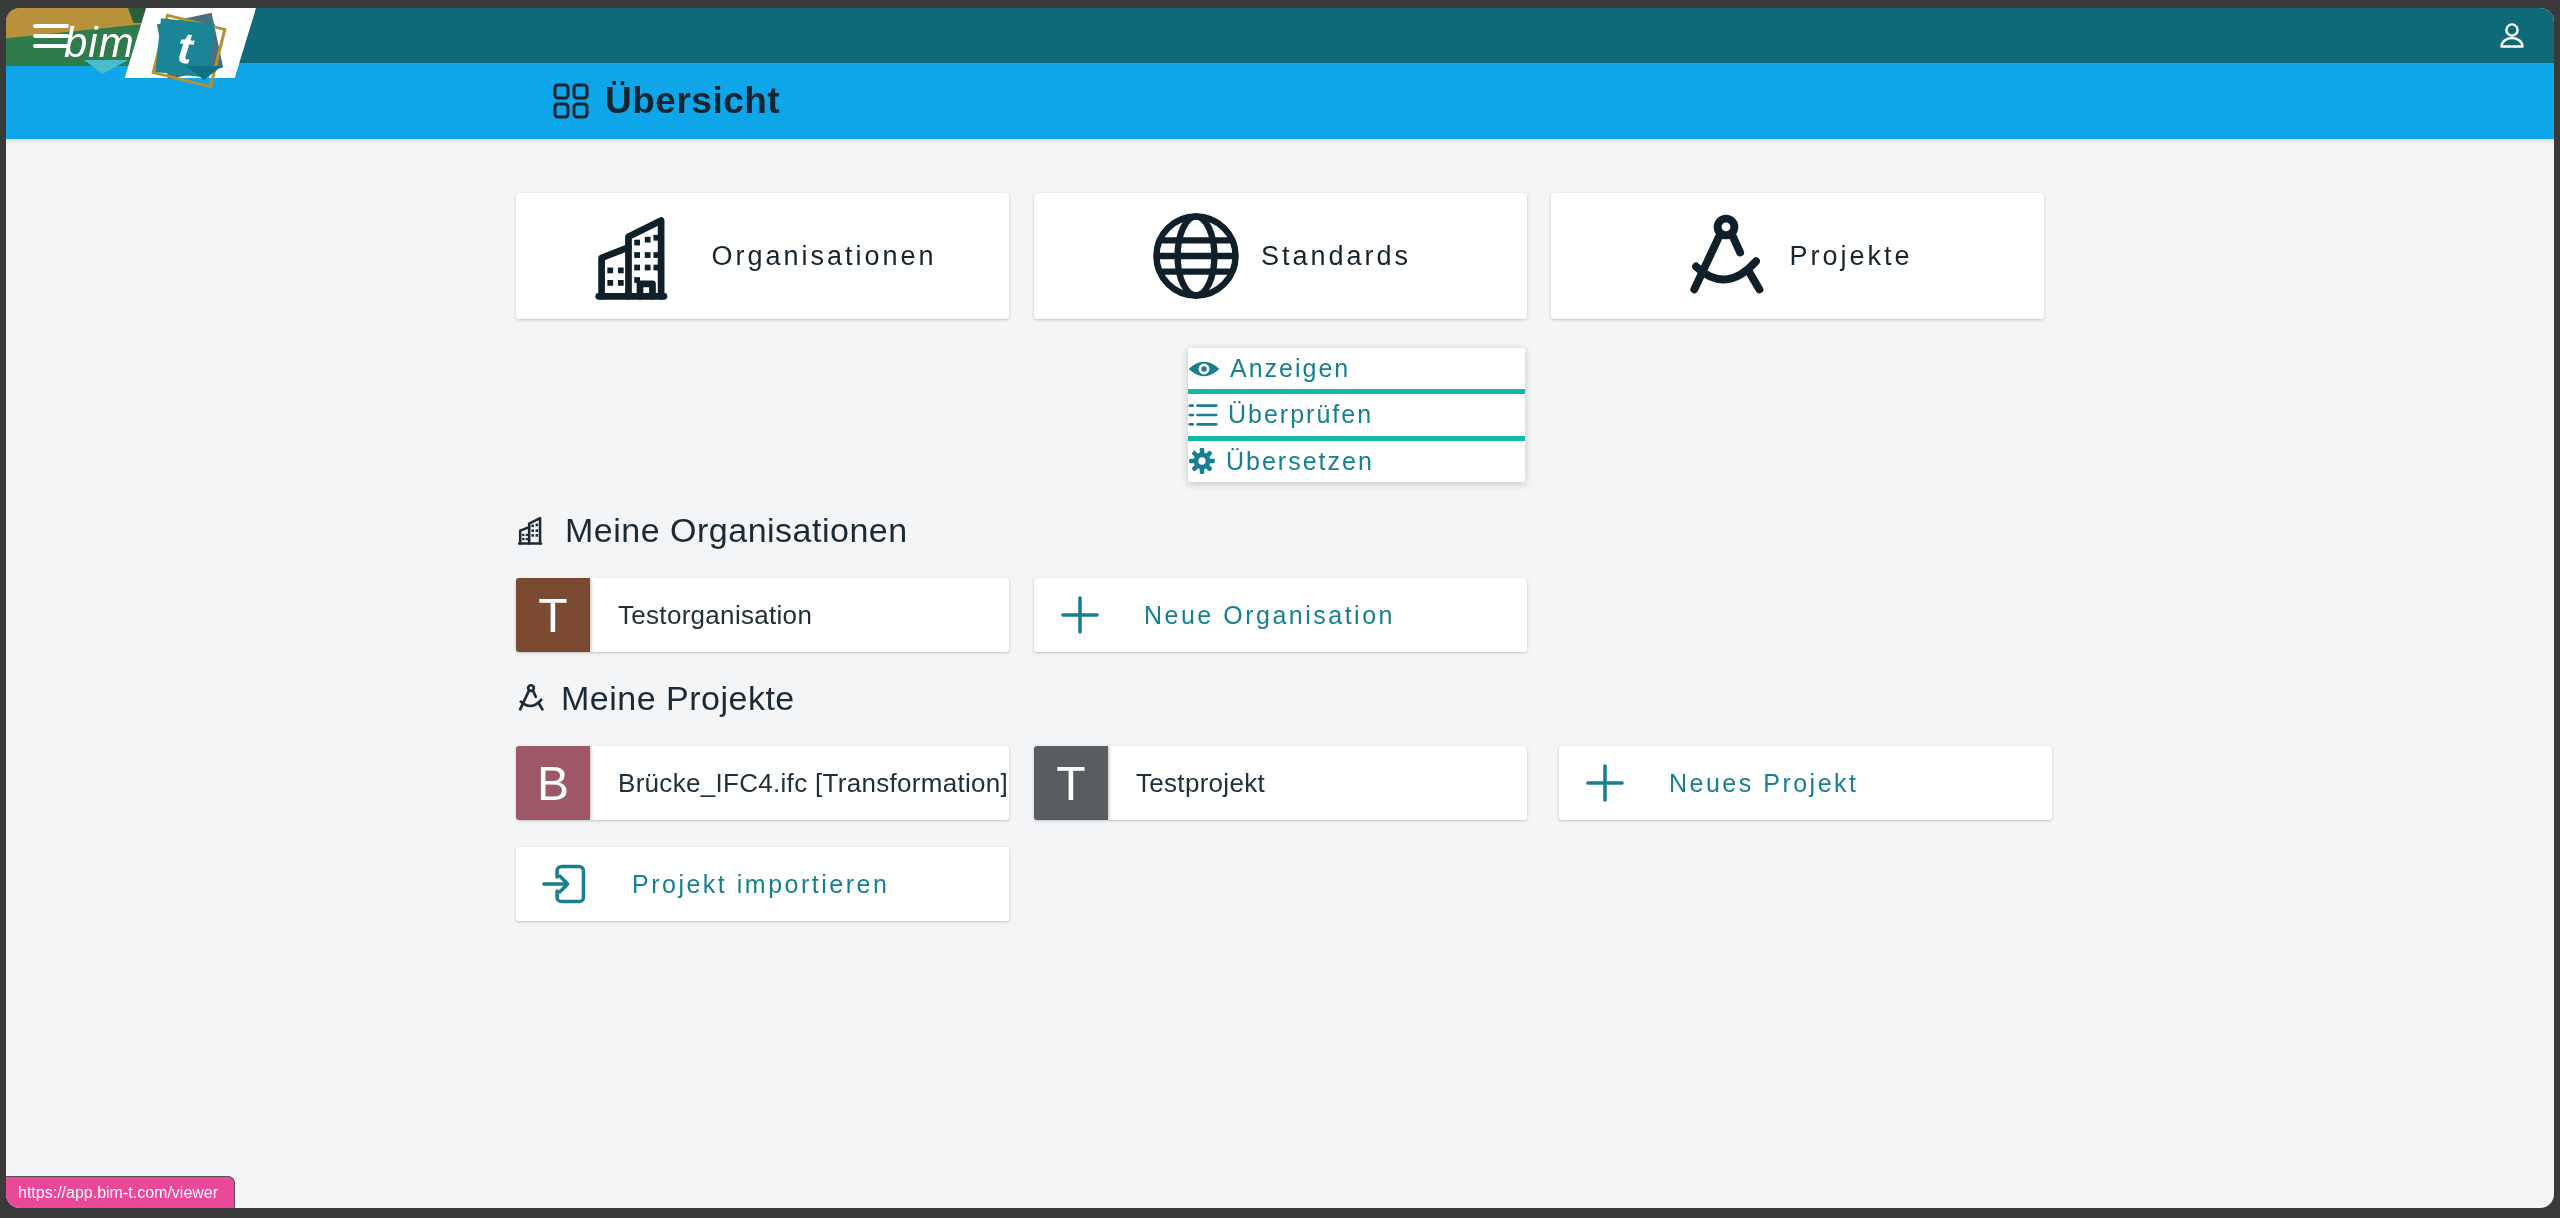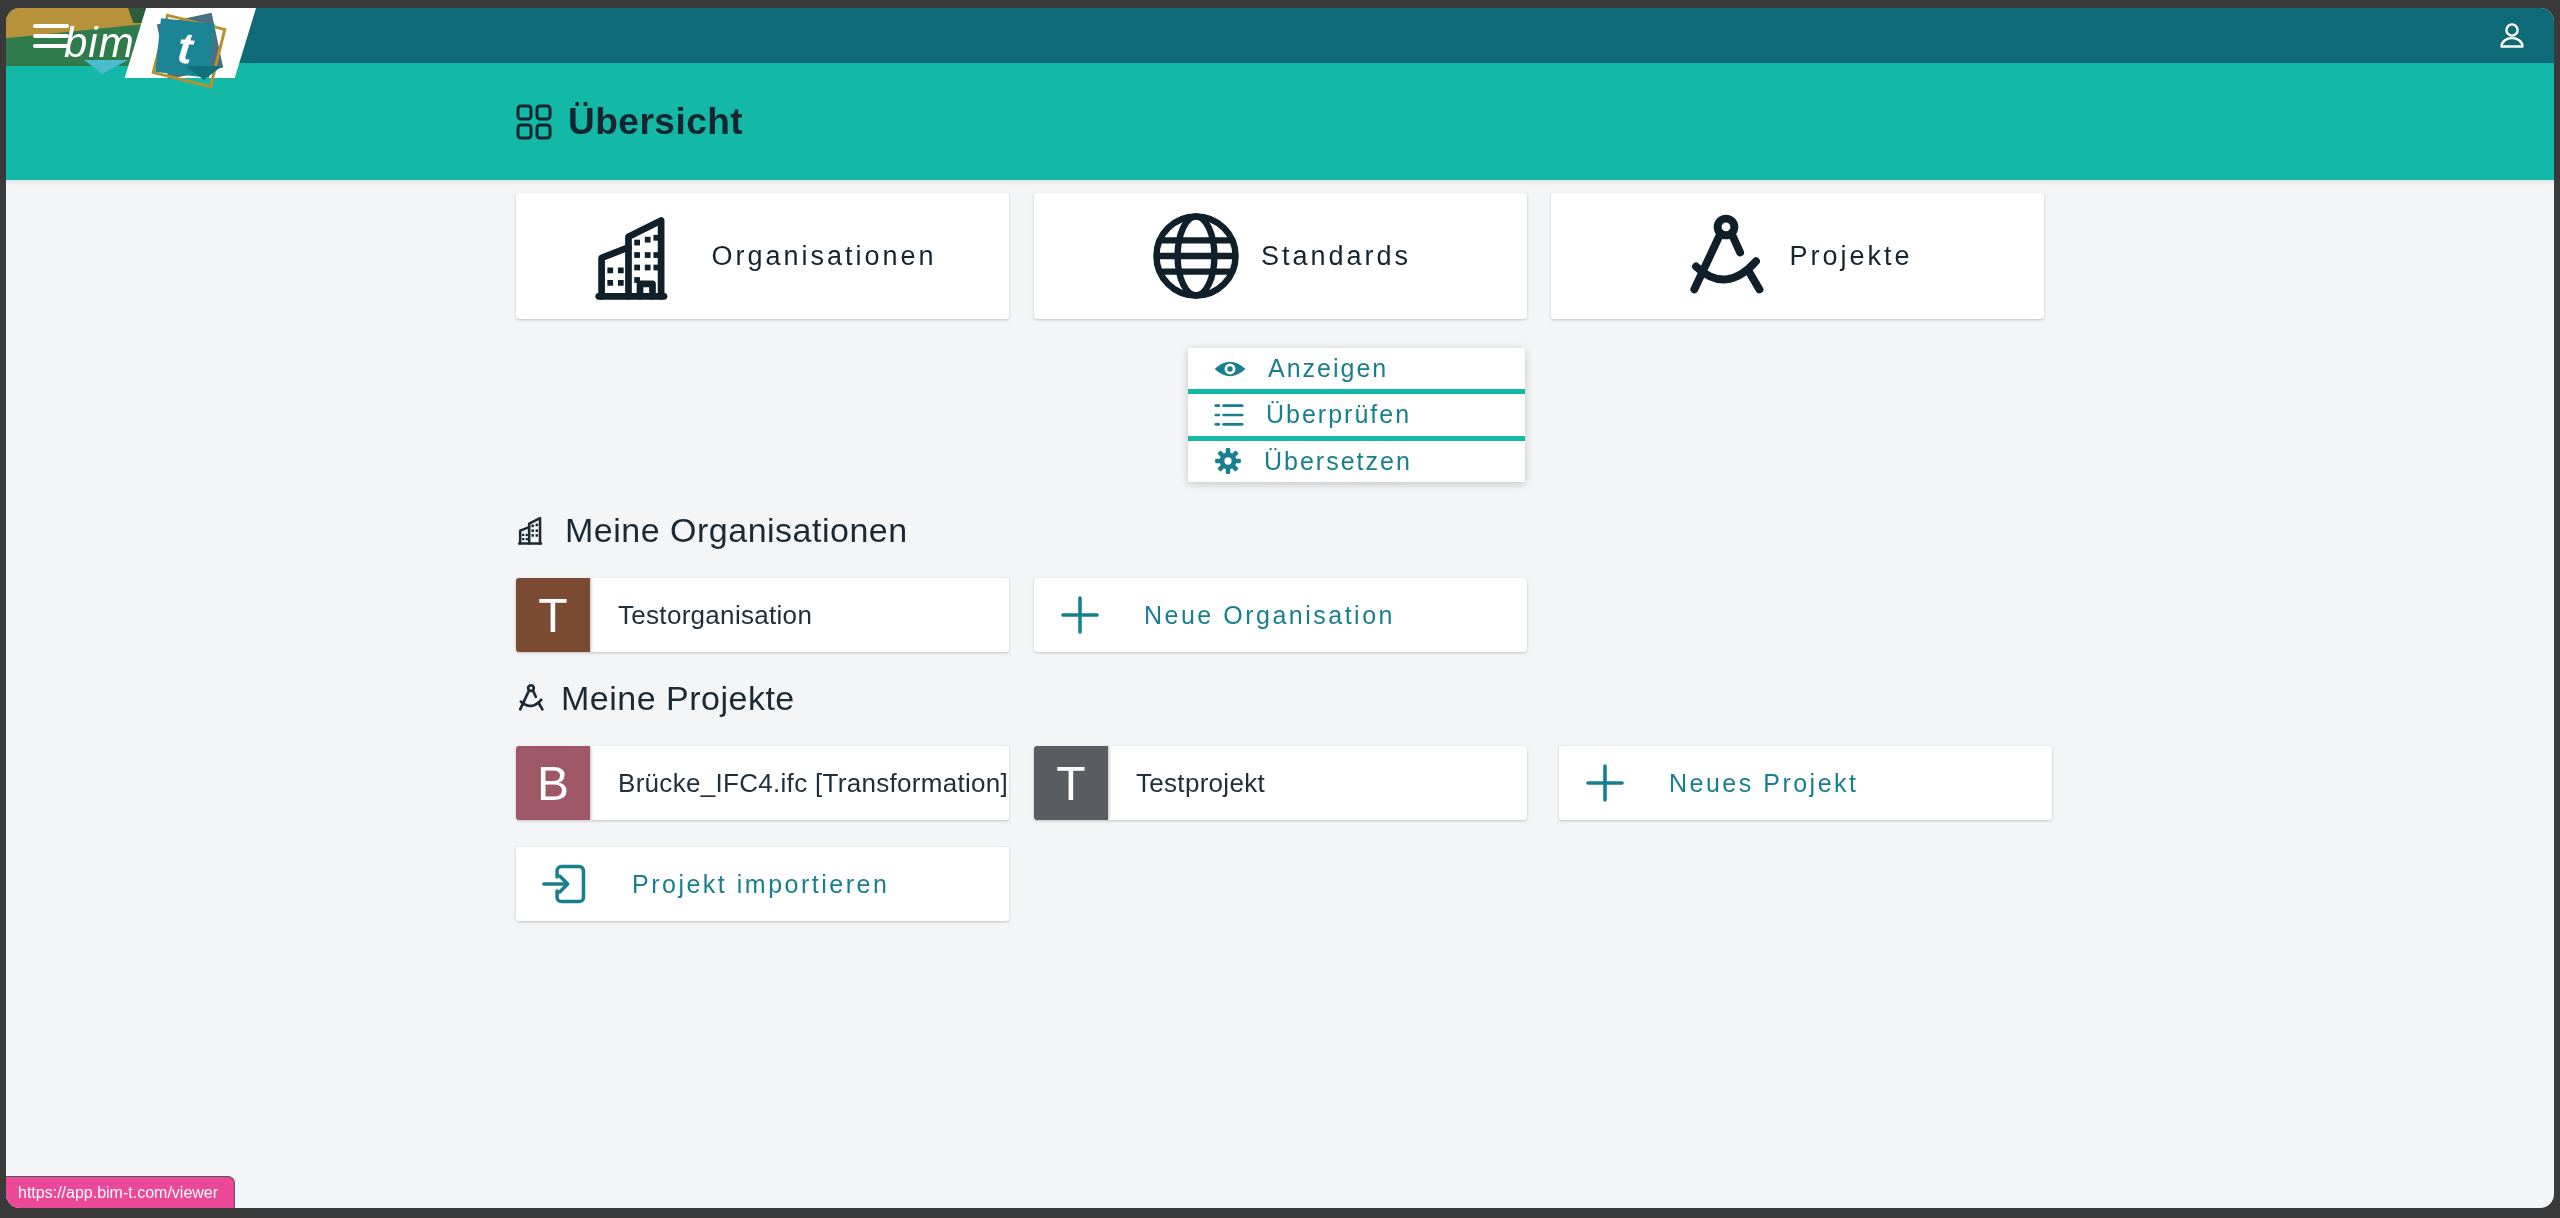--- a/index.html
+++ b/index.html
@@ -37,23 +37,23 @@
   .lg-slate{left:156px;top:10px;width:56px;height:56px;background:#48707f;transform:rotate(-12deg);}
   .lg-goldline{left:152px;top:12px;width:56px;height:56px;border:3px solid #b8912f;transform:rotate(14deg);background:transparent;}
   .lg-tile{left:152px;top:13px;width:54px;height:54px;background:#1b8596;transform:rotate(6deg);
     display:flex;align-items:center;justify-content:center;
     color:#fff;font-style:italic;font-weight:bold;font-size:44px;line-height:1;}
   .lg-tri{left:180px;top:58px;width:36px;height:14px;background:#11707d;
     clip-path:polygon(0 0,100% 0,50% 100%);}
   .lg-bim{left:58px;top:14px;color:#fff;font-style:italic;font-size:42px;line-height:1;letter-spacing:1px;}
   
   .titlebar{
-    position:absolute;left:0;top:55px;right:0;height:117px;background:#14b8a6;
+    position:absolute;left:0;top:55px;right:0;height:76px;background:#0ea5e9;
     box-shadow:0 2px 4px rgba(0,0,0,.10);z-index:5;
-    display:flex;align-items:center;
+    display:flex;align-items:center;padding-left:37px;
   }
   .titlebar .grid-ic{margin-left:510px;width:36px;height:36px;flex:0 0 auto;}
   .page-title{margin-left:16px;font-size:37px;font-weight:bold;color:#15242e;letter-spacing:.5px;}
   
   .card{
     position:absolute;background:#fff;border-radius:3px;
     box-shadow:0 1px 3px rgba(60,64,67,.28);
     display:flex;align-items:center;justify-content:center;
     cursor:pointer;
   }
@@ -65,21 +65,21 @@
     background:#d7e6e8;border-bottom:5px solid #b8912f;border-radius:2px;
     box-shadow:0 1px 3px rgba(60,64,67,.25);
     position:absolute;display:flex;align-items:center;justify-content:center;gap:32px;cursor:pointer;
   }
   .viewer-label{font-size:29px;letter-spacing:1.5px;color:#15242e;}
   .ctx-menu{
     position:absolute;left:1182px;top:340px;width:337px;height:134px;
     background:#fff;border-radius:2px;box-shadow:0 2px 8px rgba(0,0,0,.20);z-index:8;
     display:flex;flex-direction:column;
   }
-  .ctx-item{flex:1;display:flex;align-items:center;padding-left:26px;gap:22px;cursor:pointer;}
+  .ctx-item{flex:1;display:flex;align-items:center;gap:10px;cursor:pointer;}
   .ctx-item + .ctx-item{border-top:5px solid #14b8a6;}
   .ctx-item .txt{font-size:25px;letter-spacing:2px;color:#187f8e;font-weight:500;}
   
   .sect{position:absolute;left:510px;height:42px;display:flex;align-items:center;gap:15px;}
   .sect .txt{font-size:34px;color:#1b2a34;font-weight:500;letter-spacing:.5px;}
   
   .row-card{width:493px;height:74px;justify-content:flex-start;gap:28px;overflow:hidden;}
   .avatar{width:74px;height:74px;flex:0 0 auto;display:flex;align-items:center;justify-content:center;
     color:#fff;font-size:48px;font-weight:400;box-shadow:1px 0 3px rgba(0,0,0,.25);}
   .avatar-org{background:#7a4a33;}

